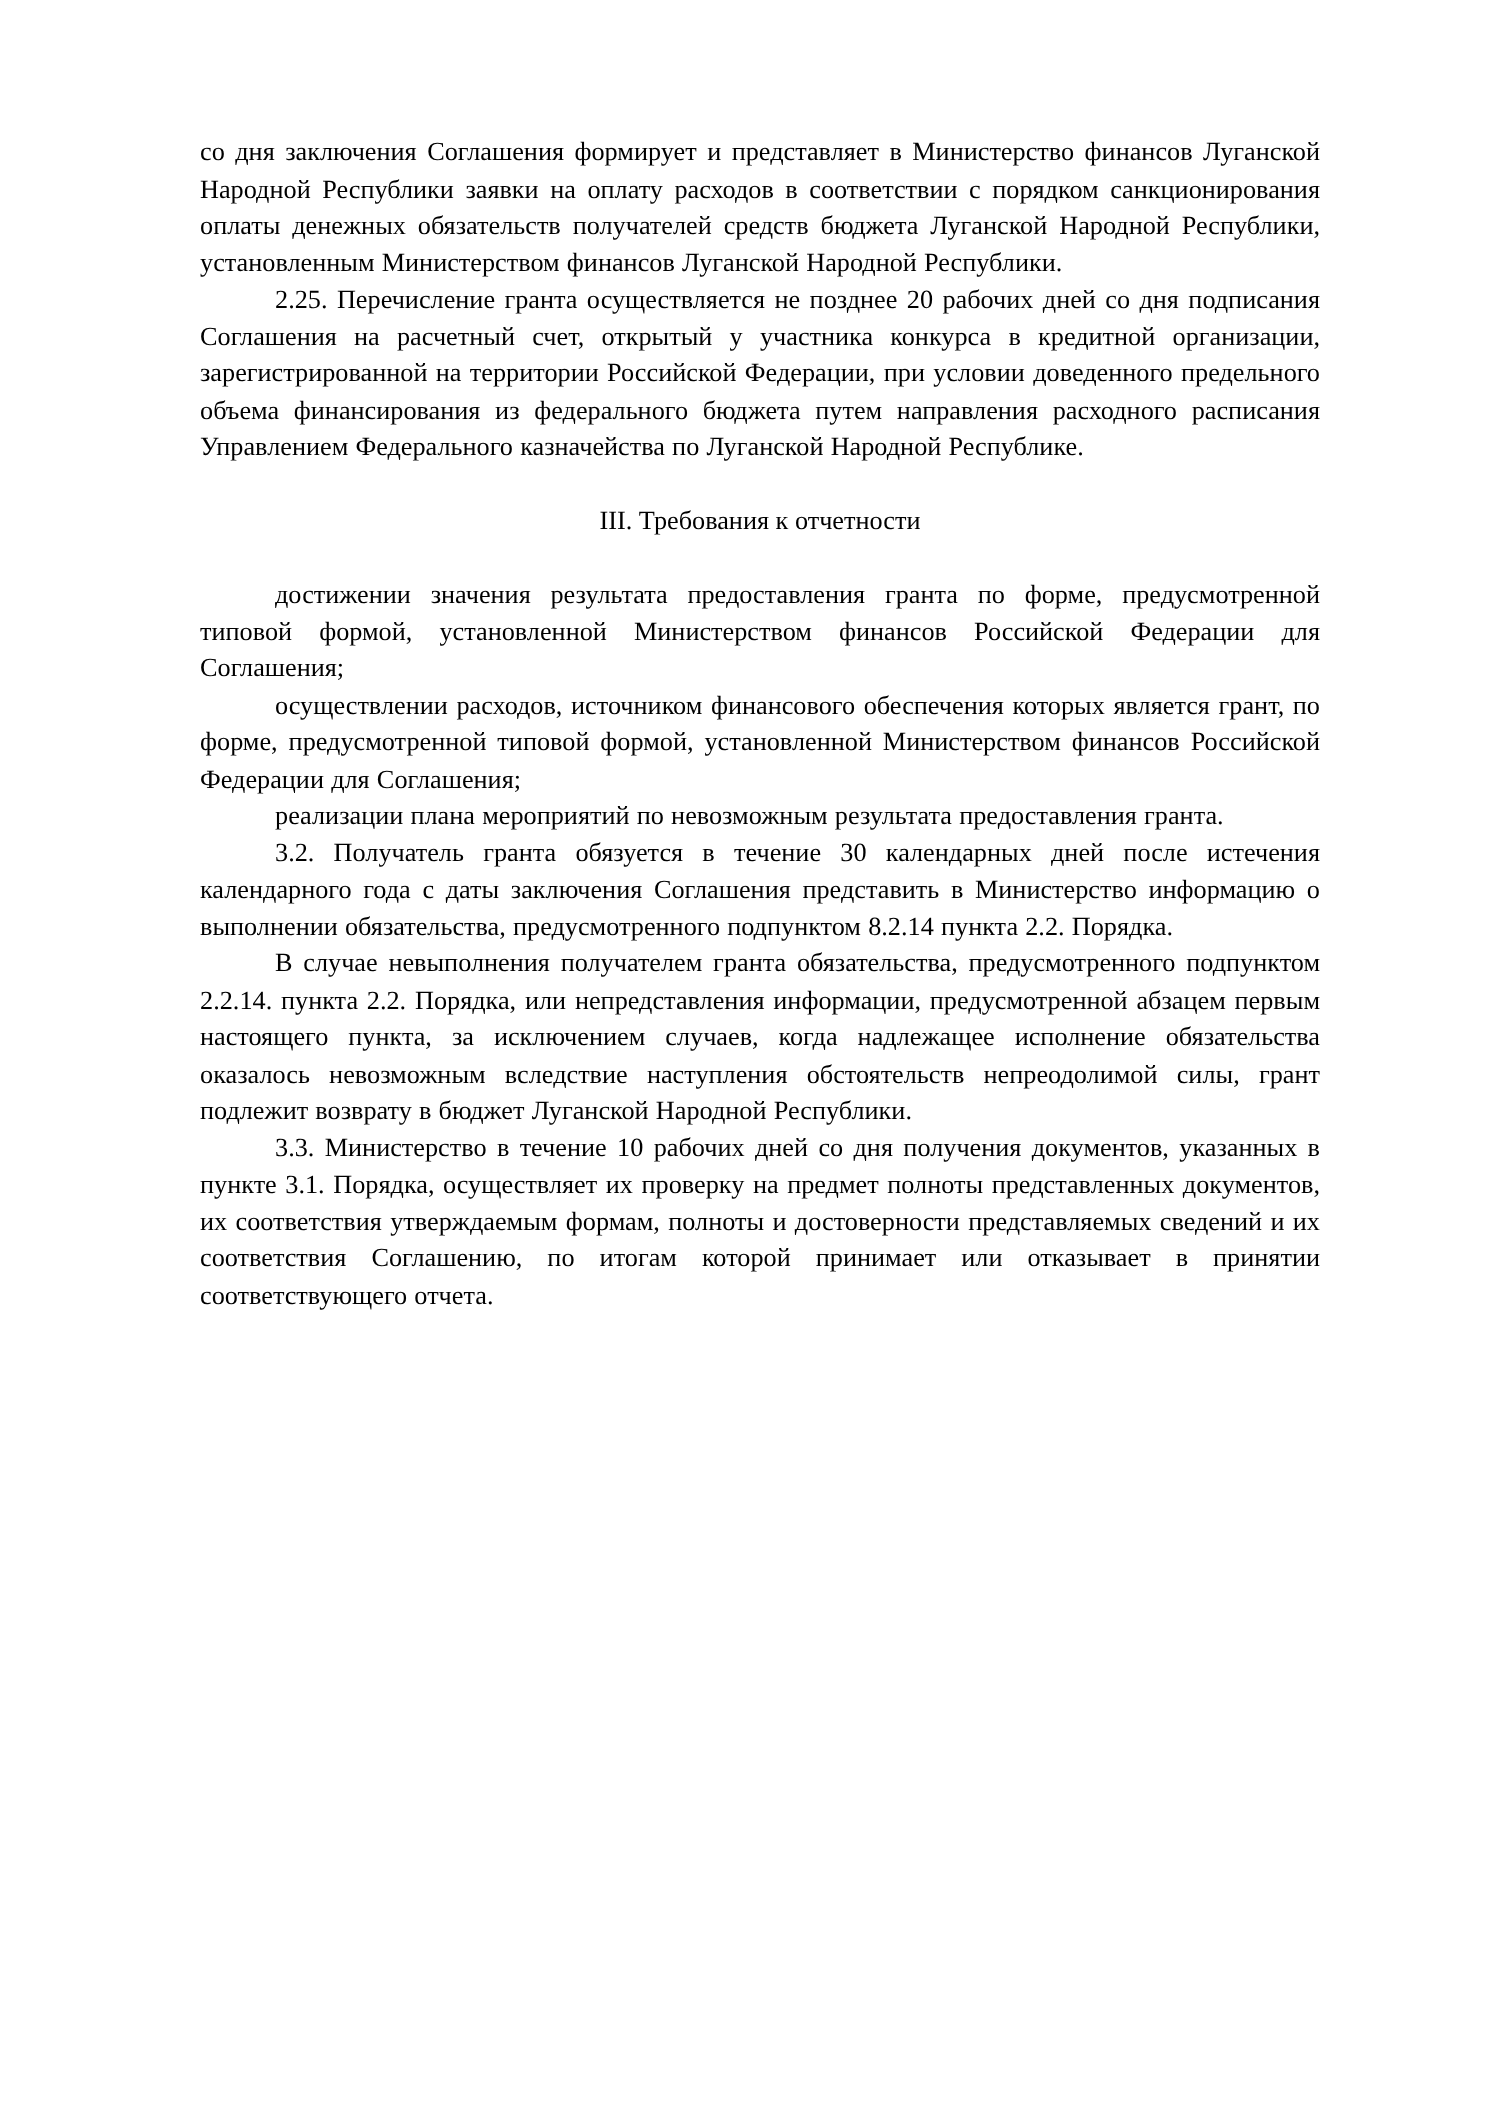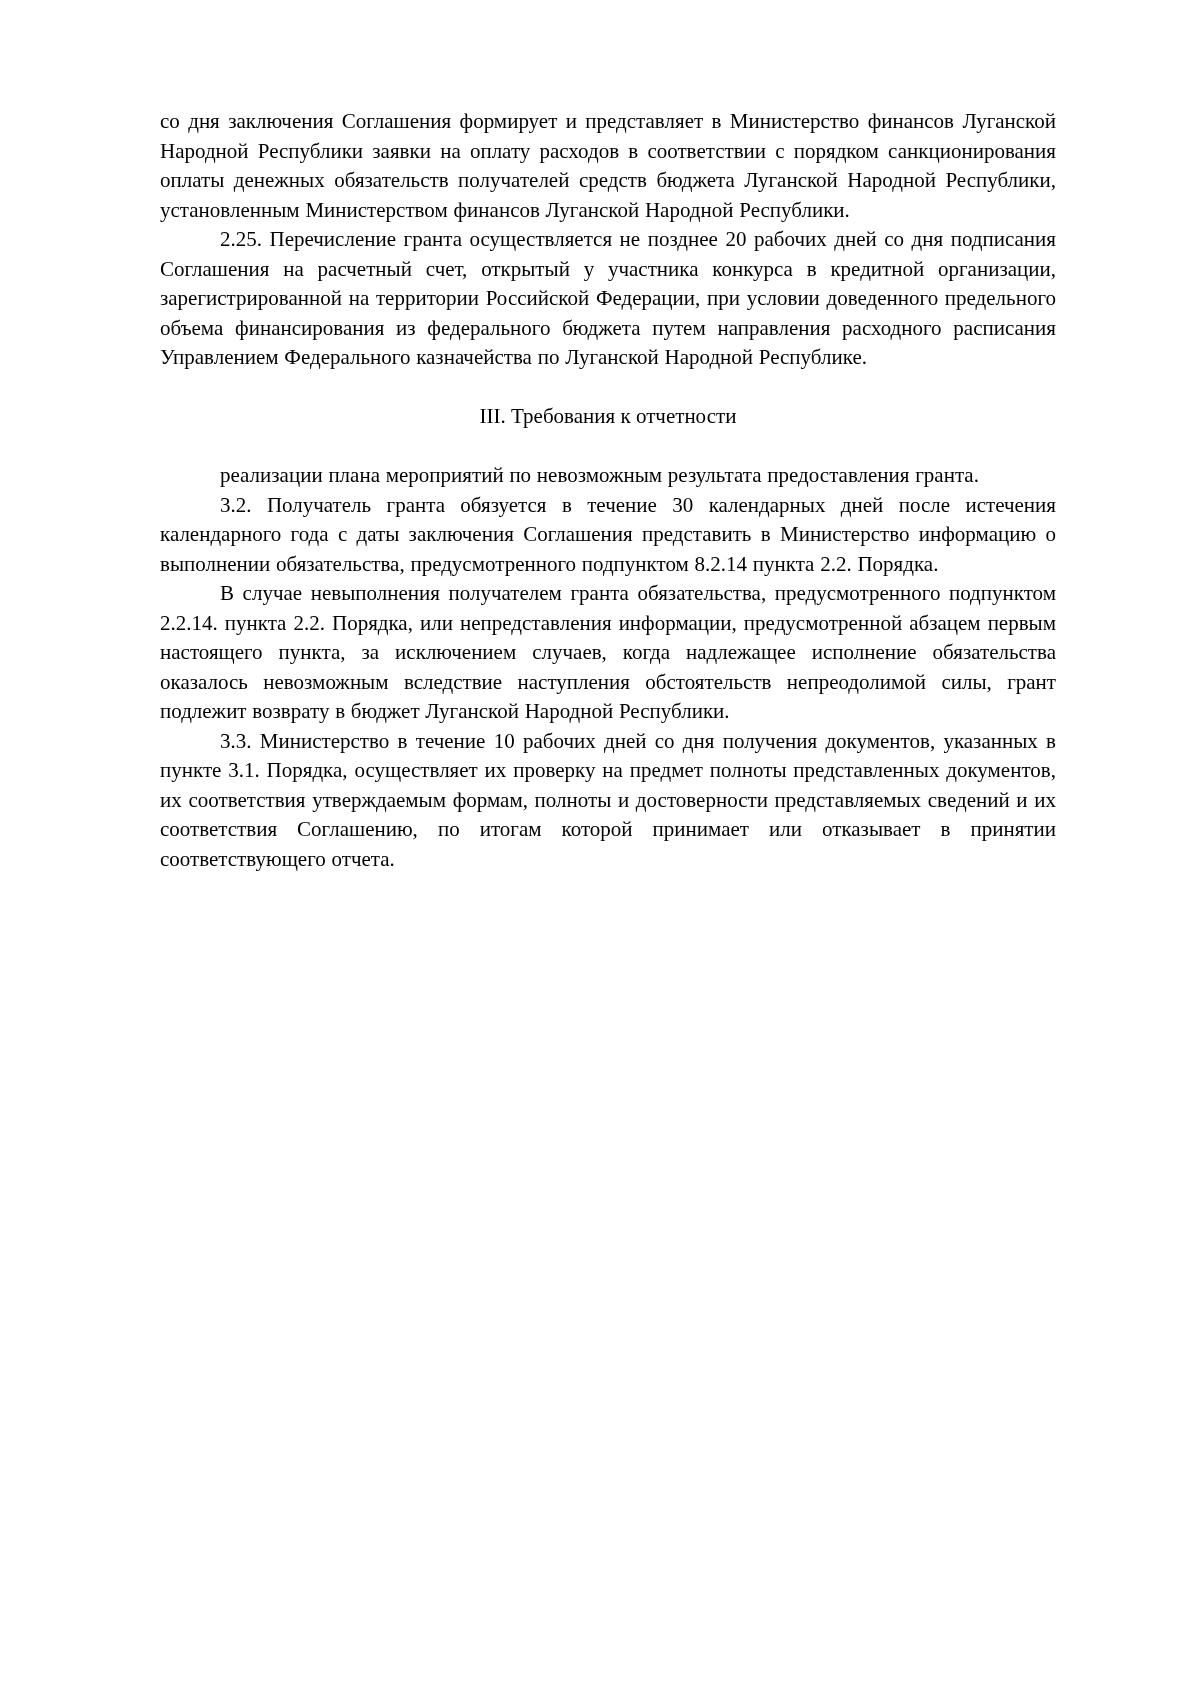--- a/index.html
+++ b/index.html
@@ -47,21 +47,23 @@
 
 <div class="page">
 
   <p class="para no-indent">со дня заключения Соглашения формирует и представляет в Министерство финансов Луганской Народной Республики заявки на оплату расходов в соответствии с порядком санкционирования оплаты денежных обязательств получателей средств бюджета Луганской Народной Республики, установленным Министерством финансов Луганской Народной Республики.</p>
 
   <p class="para">2.25. Перечисление гранта осуществляется не позднее 20 рабочих дней со дня подписания Соглашения на расчетный счет, открытый у участника конкурса в кредитной организации, зарегистрированной на территории Российской Федерации, при условии доведенного предельного объема финансирования из федерального бюджета путем направления расходного расписания Управлением Федерального казначейства по Луганской Народной Республике.</p>
 
   <h2 class="heading">III. Требования к отчетности</h2>
 
 
+  <p class="para">достижении значения результата предоставления гранта по форме, предусмотренной типовой формой, установленной Министерством финансов Российской Федерации для Соглашения;</p>
 
+  <p class="para">осуществлении расходов, источником финансового обеспечения которых является грант, по форме, предусмотренной типовой формой, установленной Министерством финансов Российской Федерации для Соглашения;</p>
 
   <p class="para">реализации плана мероприятий по невозможным результата предоставления гранта.</p>
 
   <p class="para">3.2. Получатель гранта обязуется в течение 30 календарных дней после истечения календарного года с даты заключения Соглашения представить в Министерство информацию о выполнении обязательства, предусмотренного подпунктом 8.2.14 пункта 2.2. Порядка.</p>
 
   <p class="para">В случае невыполнения получателем гранта обязательства, предусмотренного подпунктом 2.2.14. пункта 2.2. Порядка, или непредставления информации, предусмотренной абзацем первым настоящего пункта, за исключением случаев, когда надлежащее исполнение обязательства оказалось невозможным вследствие наступления обстоятельств непреодолимой силы, грант подлежит возврату в бюджет Луганской Народной Республики.</p>
 
   <p class="para">3.3. Министерство в течение 10 рабочих дней со дня получения документов, указанных в пункте 3.1. Порядка, осуществляет их проверку на предмет полноты представленных документов, их соответствия утверждаемым формам, полноты и достоверности представляемых сведений и их соответствия Соглашению, по итогам которой принимает или отказывает в принятии соответствующего отчета.</p>
 
 

